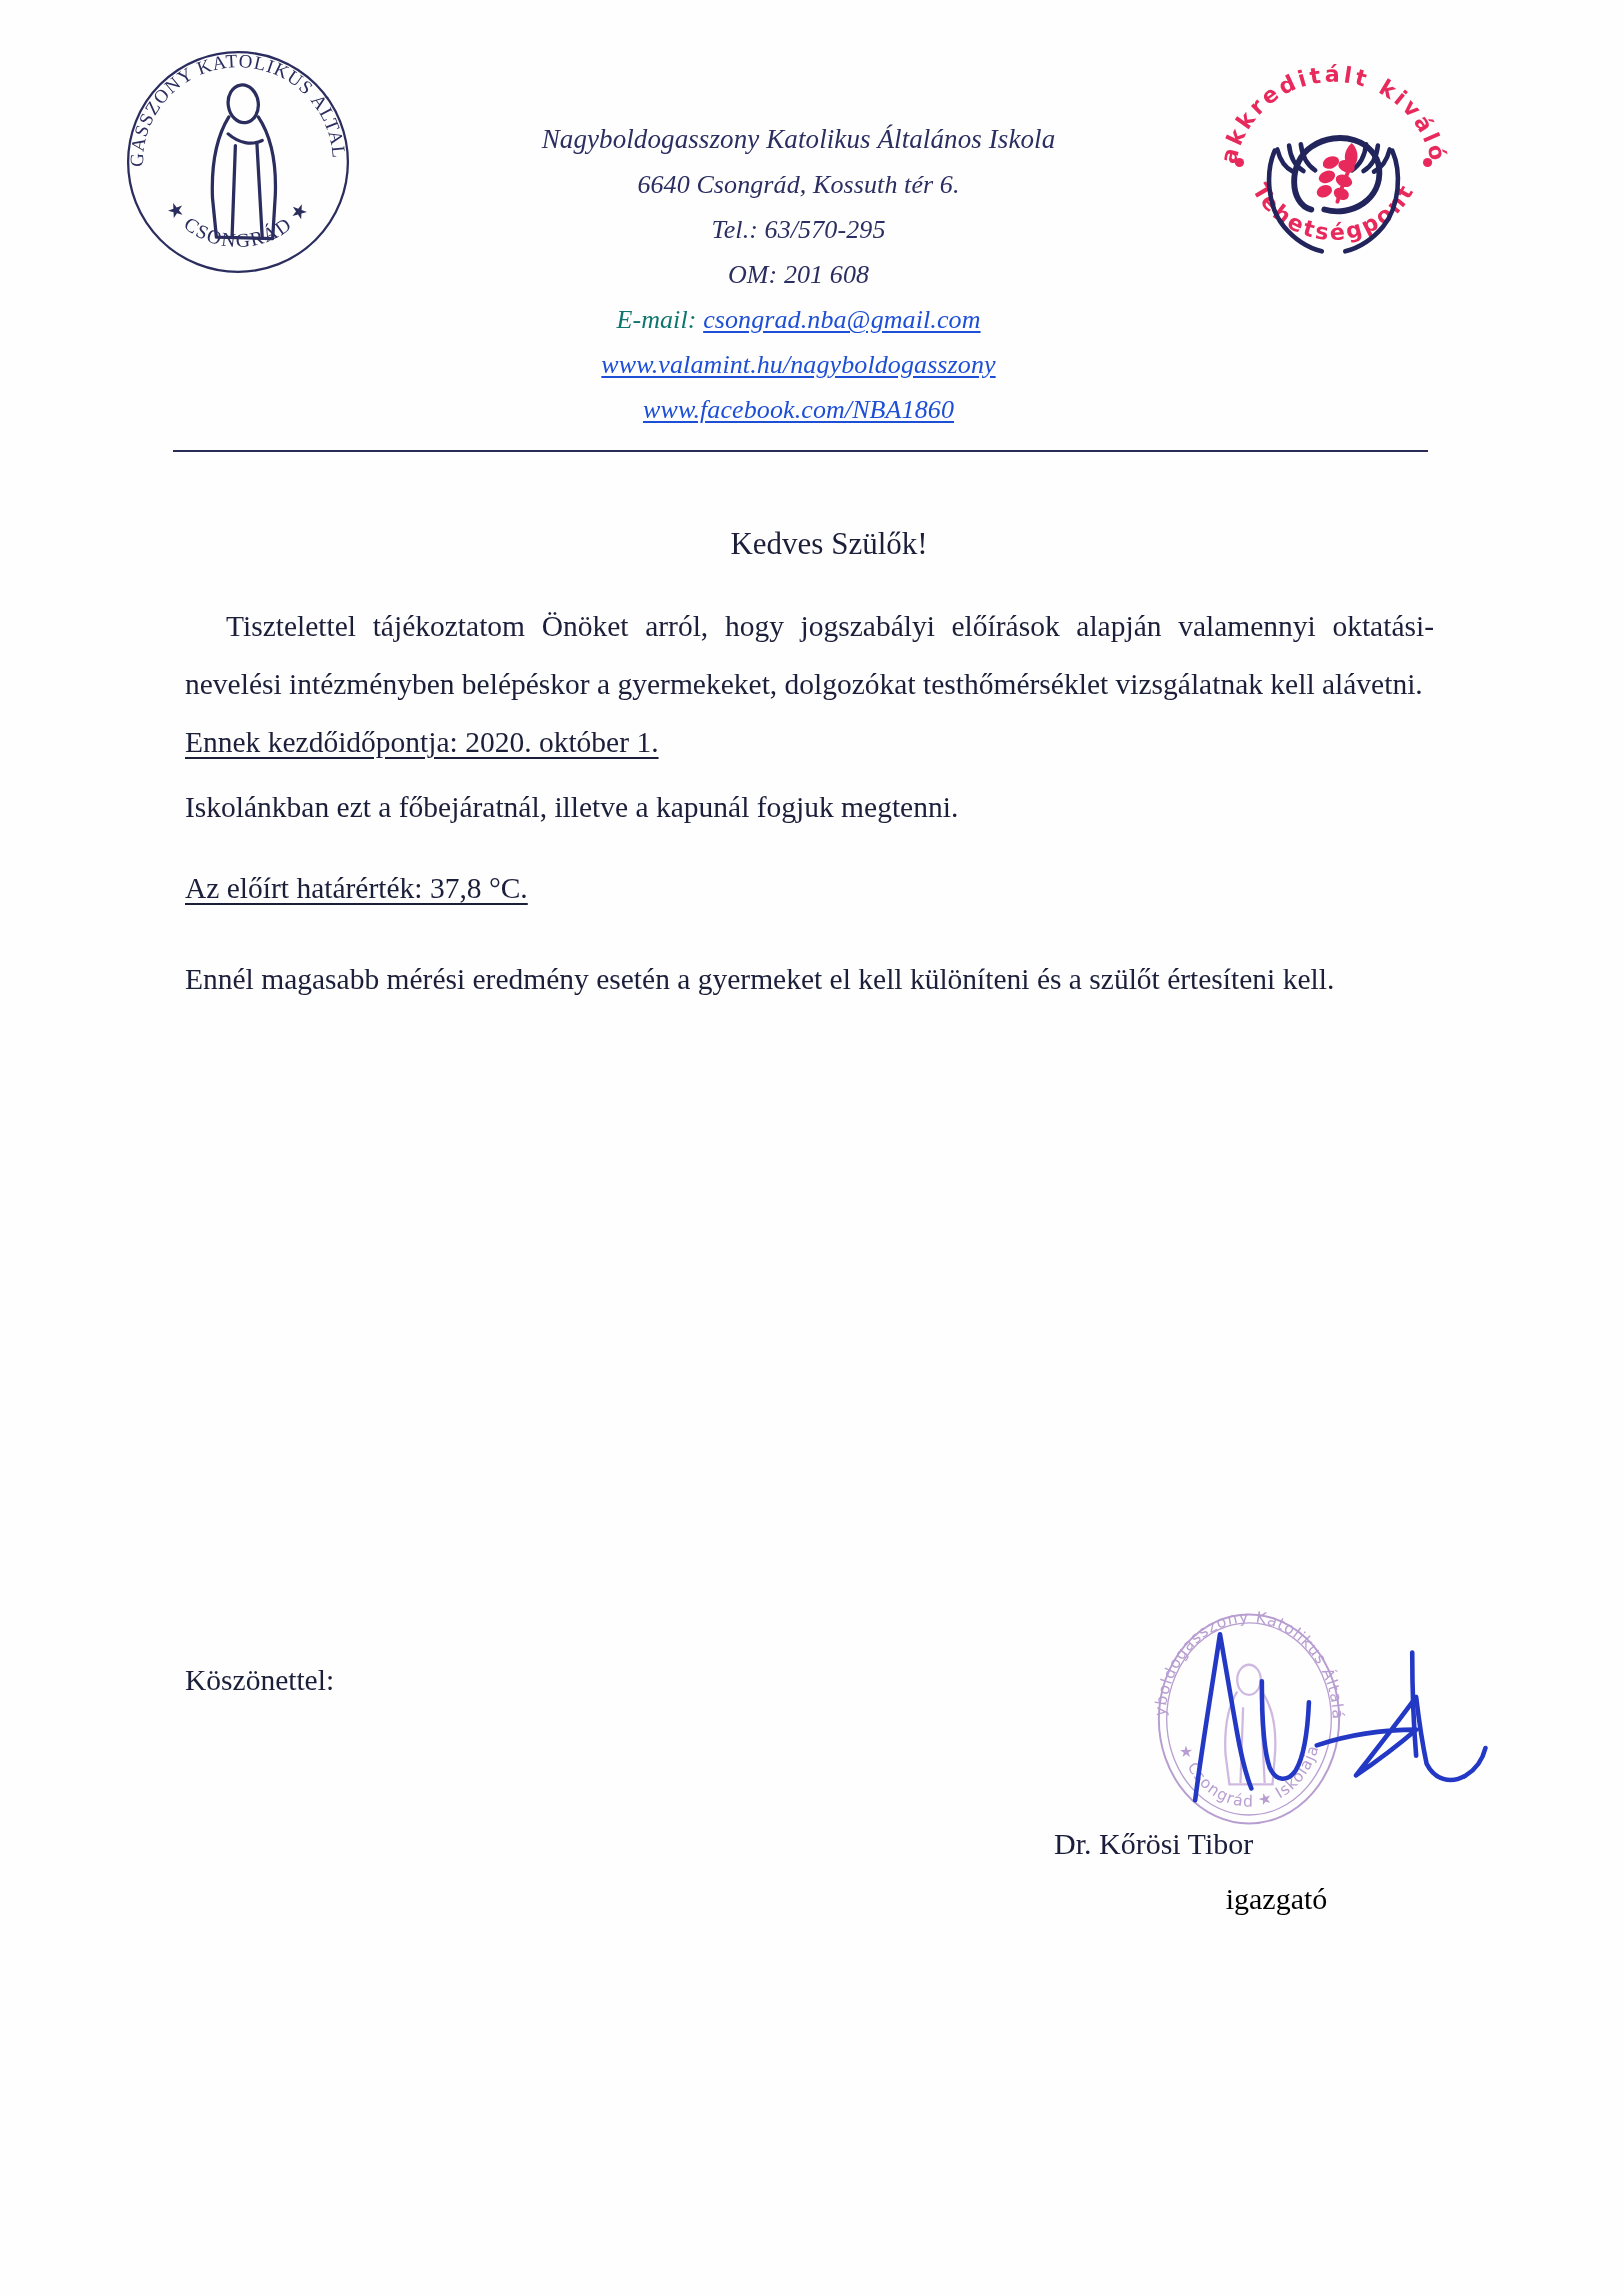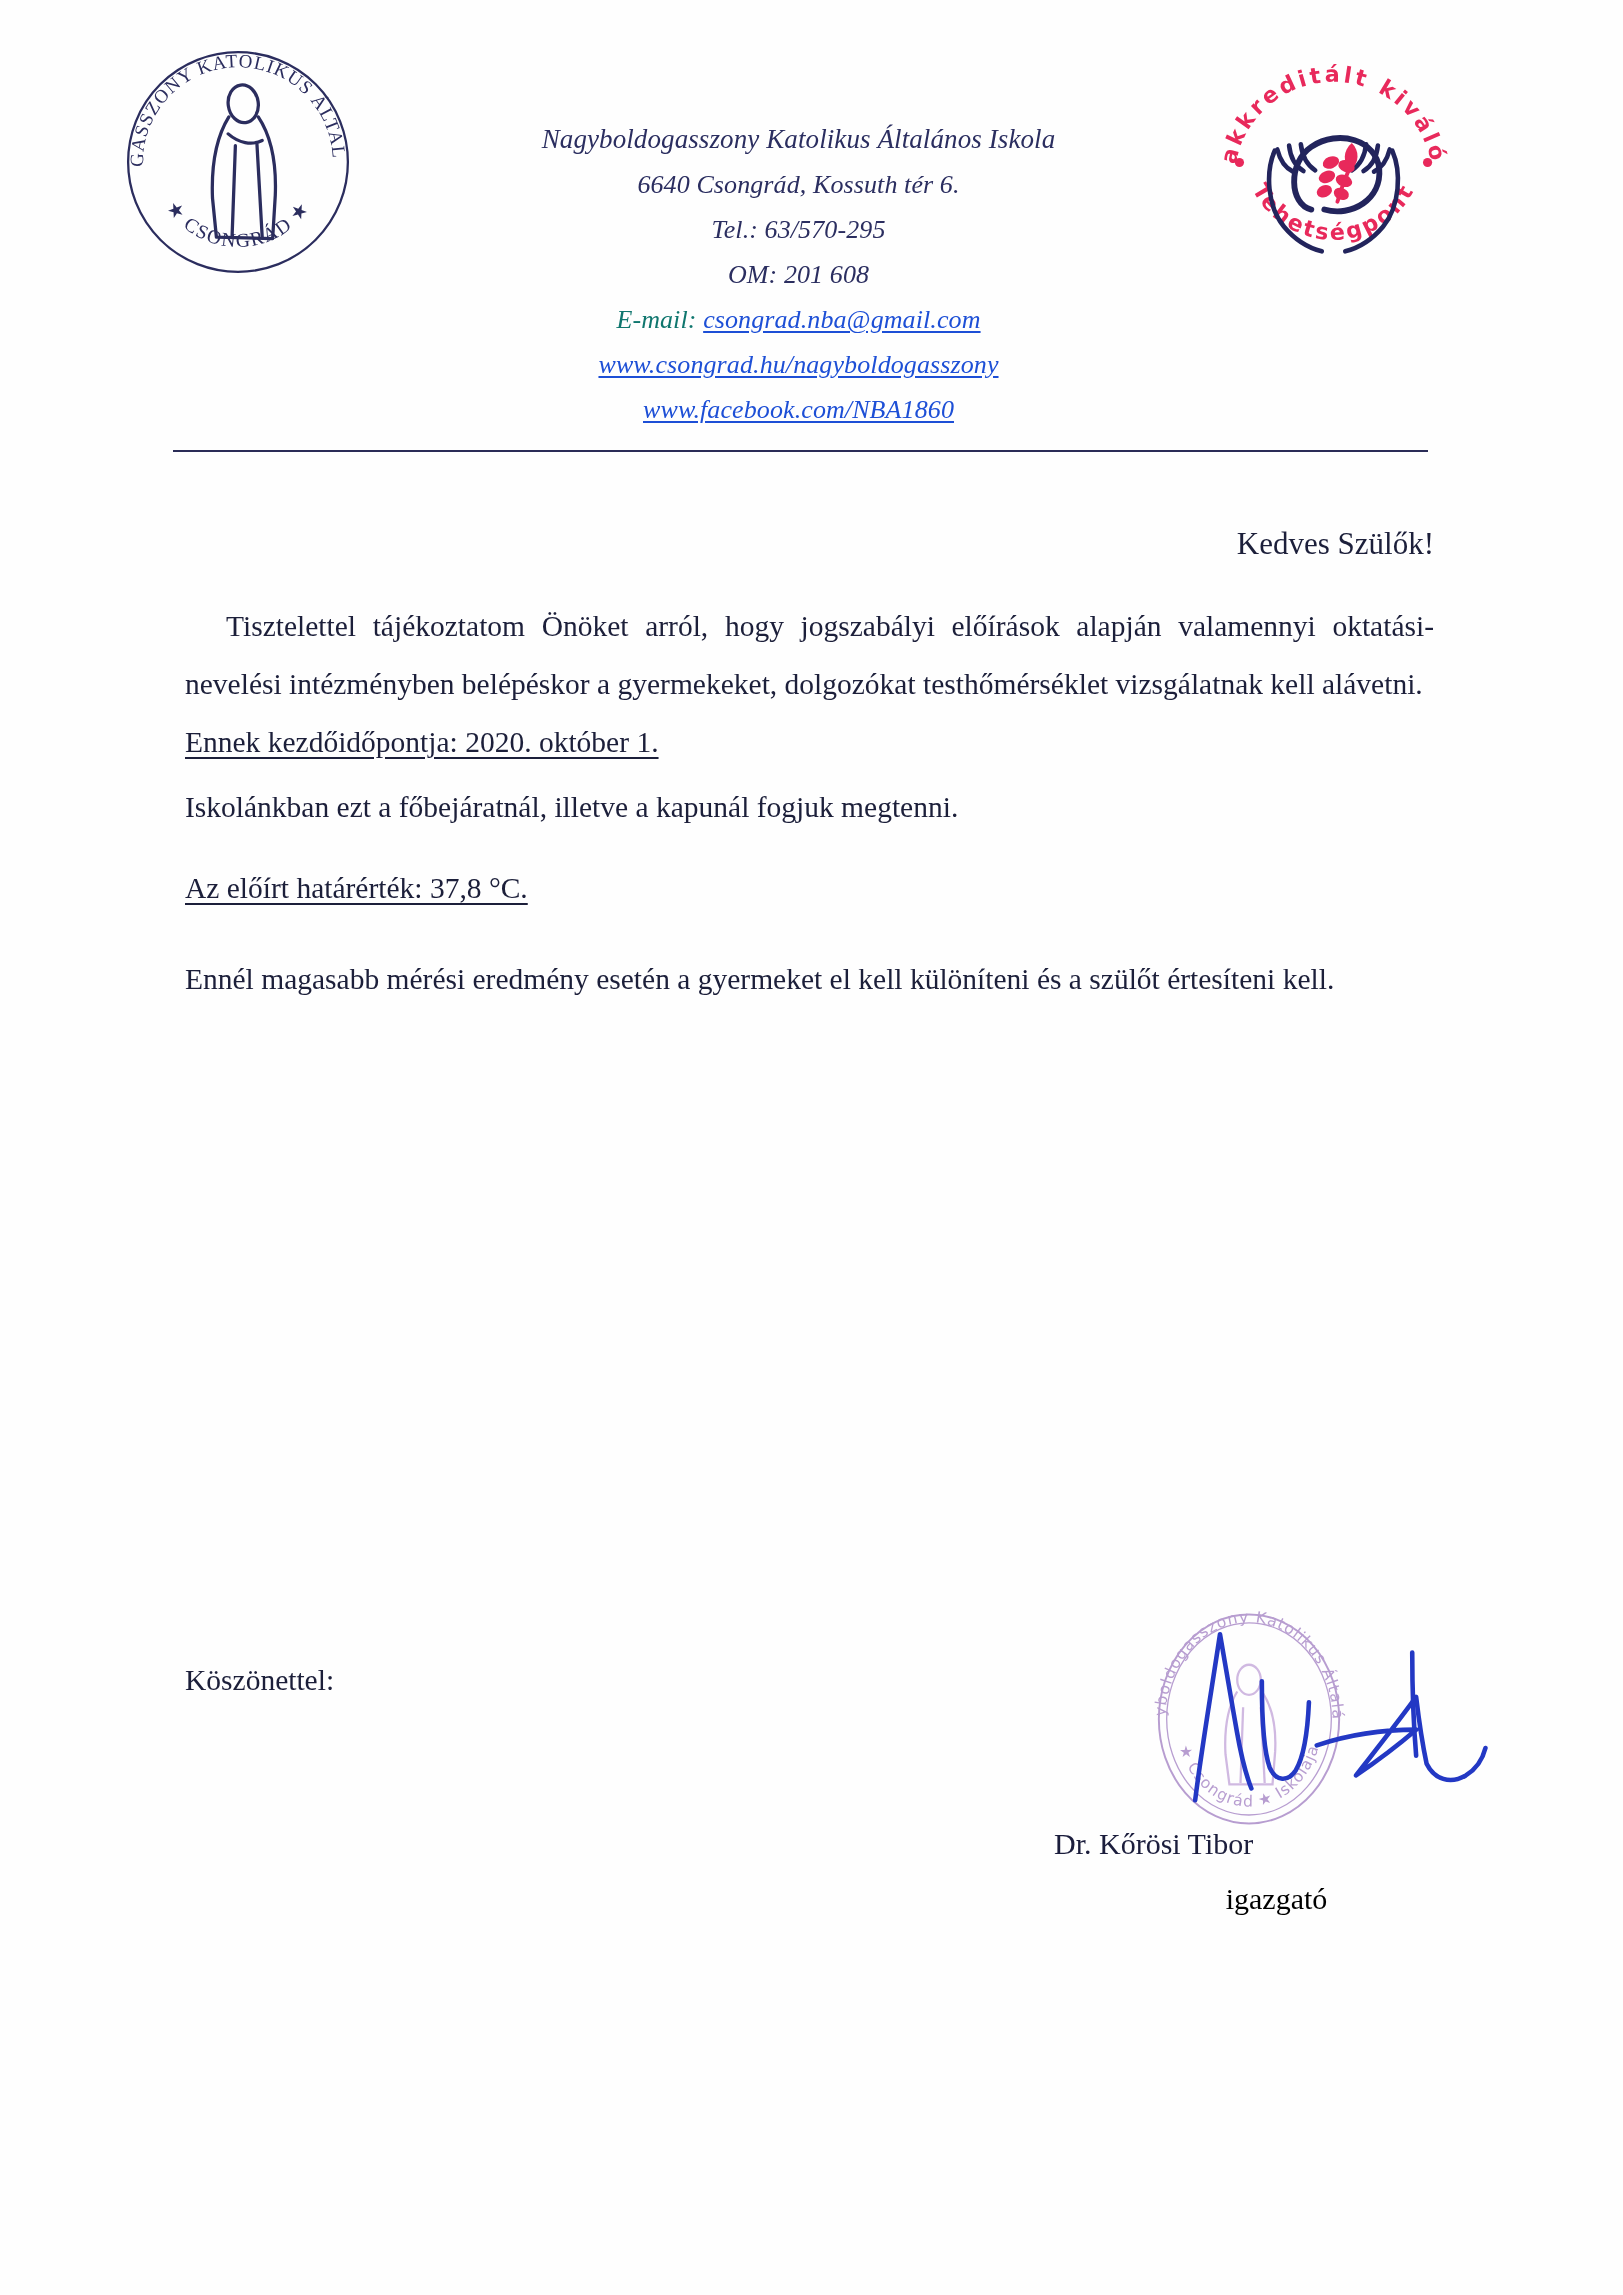--- a/index.html
+++ b/index.html
@@ -83,21 +83,21 @@
 
   
   .content {
     position: absolute;
     left: 185px;
     top: 524px;
     width: 1249px;
   }
 
   .salutation {
-    text-align: right;
+    text-align: center;
     font-size: 31px;
     line-height: 39px;
     margin: 0 0 34px 0;
     padding-left: 39px;
   }
 
   .para {
     font-size: 29.5px;
     line-height: 58px;
     margin: 0;
@@ -208,21 +208,21 @@
 
     <div class="header-text">
       <span class="hl school-name">Nagyboldogasszony Katolikus Általános Iskola</span>
       <span class="hl">6640 Csongrád, Kossuth tér 6.</span>
       <span class="hl">Tel.: 63/570-295</span>
       <span class="hl">OM: 201 608</span>
       <span class="hl">
         <span class="label">E-mail:</span>
         <span class="linklike">csongrad.nba@gmail.com</span>
       </span>
-      <span class="hl linklike">www.csongrad.hu/nagyboldogasszony</span>
+      <span class="hl linklike">www.valamint.hu/nagyboldogasszony</span>
       <span class="hl linklike">www.facebook.com/NBA1860</span>
     </div>
 
     <div class="seal-right">
       <svg viewBox="0 0 372 372" width="243" height="243" aria-hidden="true">
         <defs>
           <path id="rTop" d="M 36 190 A 152 152 0 0 1 336 190" fill="none"></path>
           <path id="rBot" d="M 50 190 A 138 138 0 0 0 322 190" fill="none"></path>
         </defs>
         <text font-family="DejaVu Sans, sans-serif" font-weight="bold" font-size="34" letter-spacing="5" fill="#e8295b">

